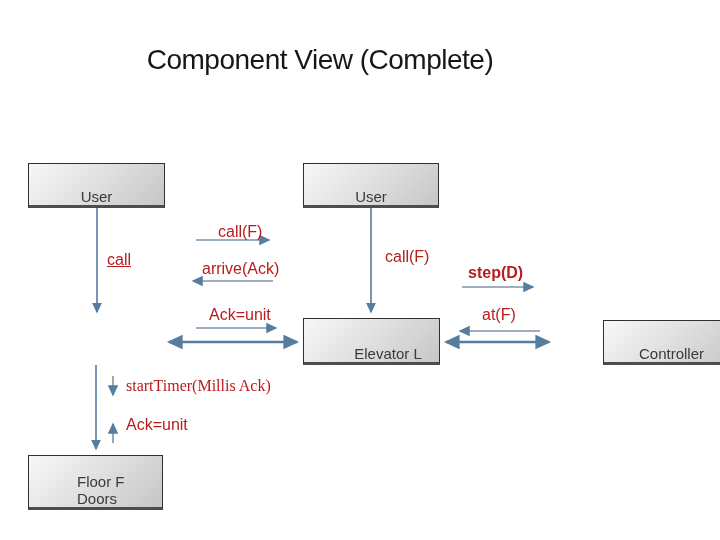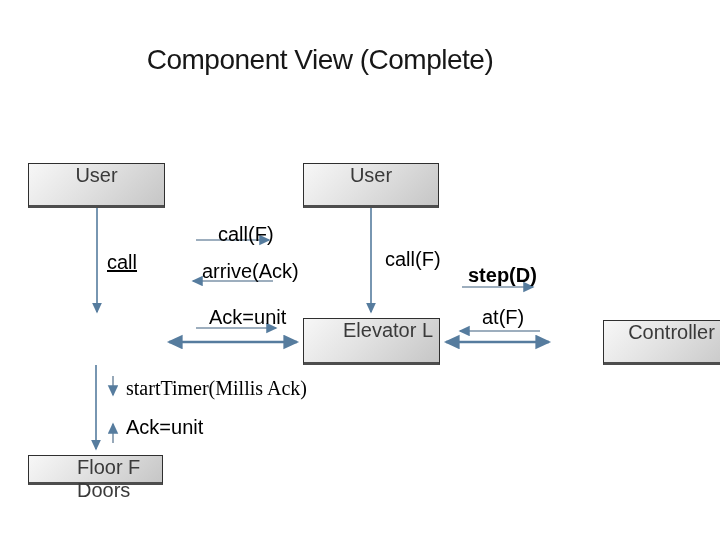--- a/index.html
+++ b/index.html
@@ -18,33 +18,33 @@
     color:#171717;
     letter-spacing:-0.5px;
     white-space:nowrap;
   }
   .comp-box{
     position:absolute;
     box-sizing:border-box;
     background:linear-gradient(135deg,#f7f7f7 0%,#e2e2e2 45%,#c6c6c6 100%);
     border:1px solid #2f2f2f;
     border-bottom:3px solid #4d4d4d;
-    display:flex;align-items:flex-start;justify-content:center;
-    font-size:20px;color:#3a3a3a;
+    display:flex;align-items:flex-end;justify-content:center;
+    font-size:15px;color:#3a3a3a;
   }
   .box-user-left   {left:28px;  top:163px; width:137px; height:45px;}
   .box-user-right  {left:303px; top:163px; width:136px; height:45px;}
   .box-floor-f     {left:28px;  top:320px; width:135px; height:45px;}
   .box-elevator-l  {left:303px; top:318px; width:137px; height:47px;padding-left:33px;}
   .box-controller  {left:555px; top:320px; width:137px; height:45px;margin-left:48px;}
-  .box-floor-doors {left:28px;  top:455px; width:135px; height:30px;padding-left:48px;}
+  .box-floor-doors {left:28px;  top:455px; width:135px; height:55px;padding-left:48px;}
   .msg-label{
     position:absolute;
-    font-size:20px;
-    color:#000000;
+    font-size:16px;
+    color:#b91c1c;
     white-space:nowrap;
   }
   .lbl-call-f-top {left:218px; top:223px;}
   .lbl-call       {left:107px; top:251px;text-decoration:underline;}
   .lbl-arrive-ack {left:202px; top:260px;text-align:right;}
   .lbl-call-f-mid {left:385px; top:248px;}
   .lbl-step-d     {left:468px; top:264px;font-weight:bold;}
   .lbl-ack-unit-l {left:209px; top:306px;}
   .lbl-at-f       {left:482px; top:306px;}
   .lbl-start-timer{left:126px; top:377px;font-family:Liberation Serif, serif;}

